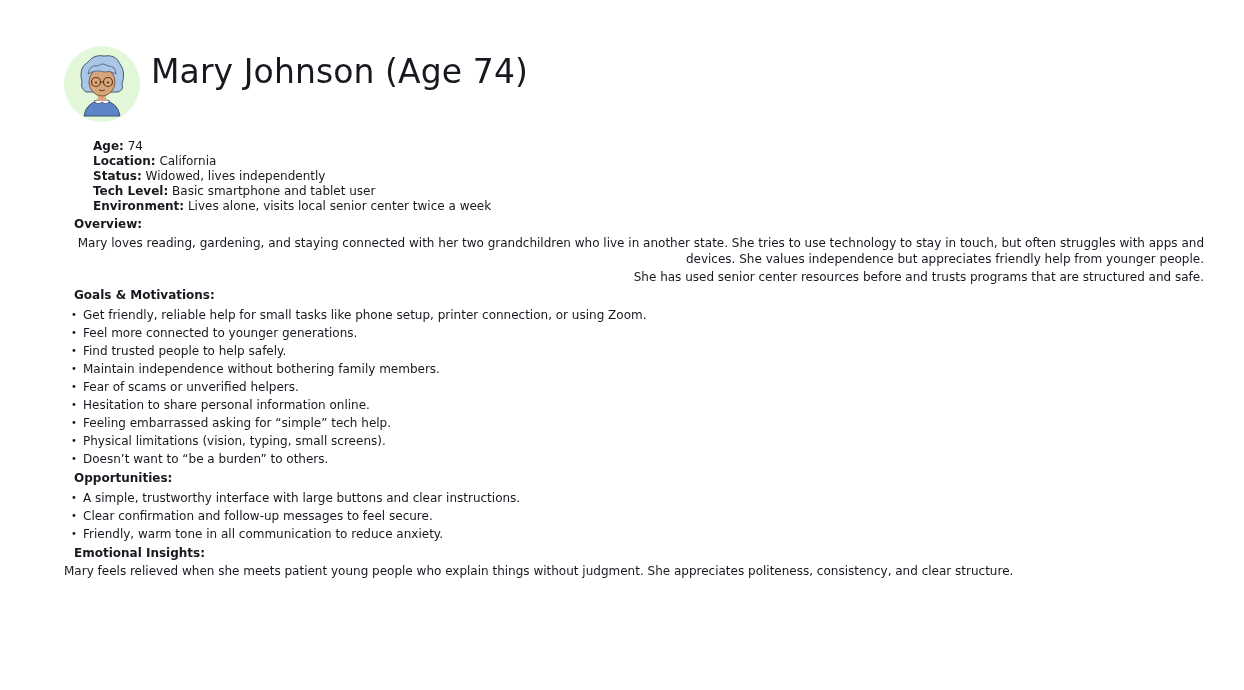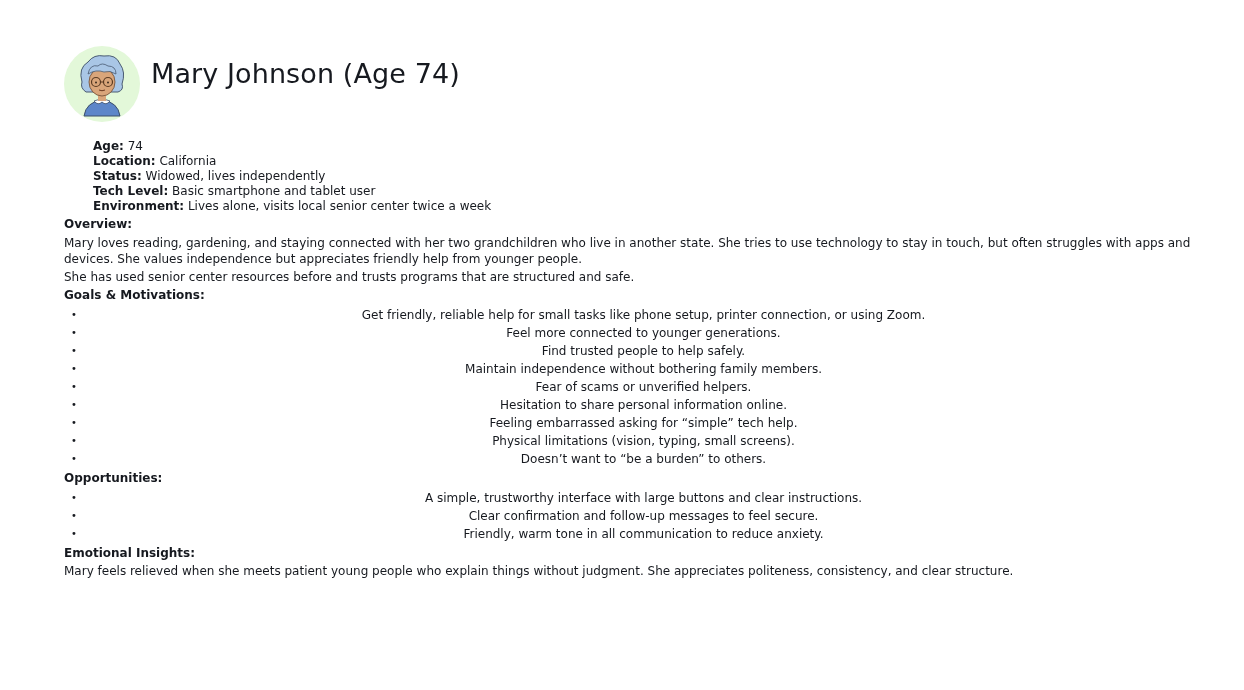--- a/index.html
+++ b/index.html
@@ -27,21 +27,21 @@
       height: 76px;
       border-radius: 50%;
       background: #e3f8d9;
       display: flex;
       align-items: center;
       justify-content: center;
       overflow: hidden;
     }
     .title {
       margin-left: 11px;
-      font-size: 27px;
+      font-size: 33px;
       font-weight: normal;
       color: #16191f;
       letter-spacing: 0.1px;
       margin-top: -2px;
     }
     .content {
       position: absolute;
       left: 64px;
       top: 139px;
       width: 1140px;
@@ -52,37 +52,38 @@
     .field {
       white-space: nowrap;
       margin-left: 29px;
     }
     .field b, .section-h {
       font-weight: bold;
     }
     .section-h {
       margin-top: 3px;
       margin-bottom: 3px;
+      margin-left: 10px;
     }
     p {
       margin: 0;
     }
     .para {
       margin-bottom: 3px;
+      text-align: right;
     }
     ul {
       margin: 0;
       padding: 0 0 0 19px;
       list-style: none;
     }
     ul li {
       position: relative;
       height: 18px;
       line-height: 18px;
-      text-align: center;
     }
     ul li::before {
       content: "\2022";
       position: absolute;
       left: -12px;
       top: 0;
       font-size: 10px;
     }
   </style>
 </head>

